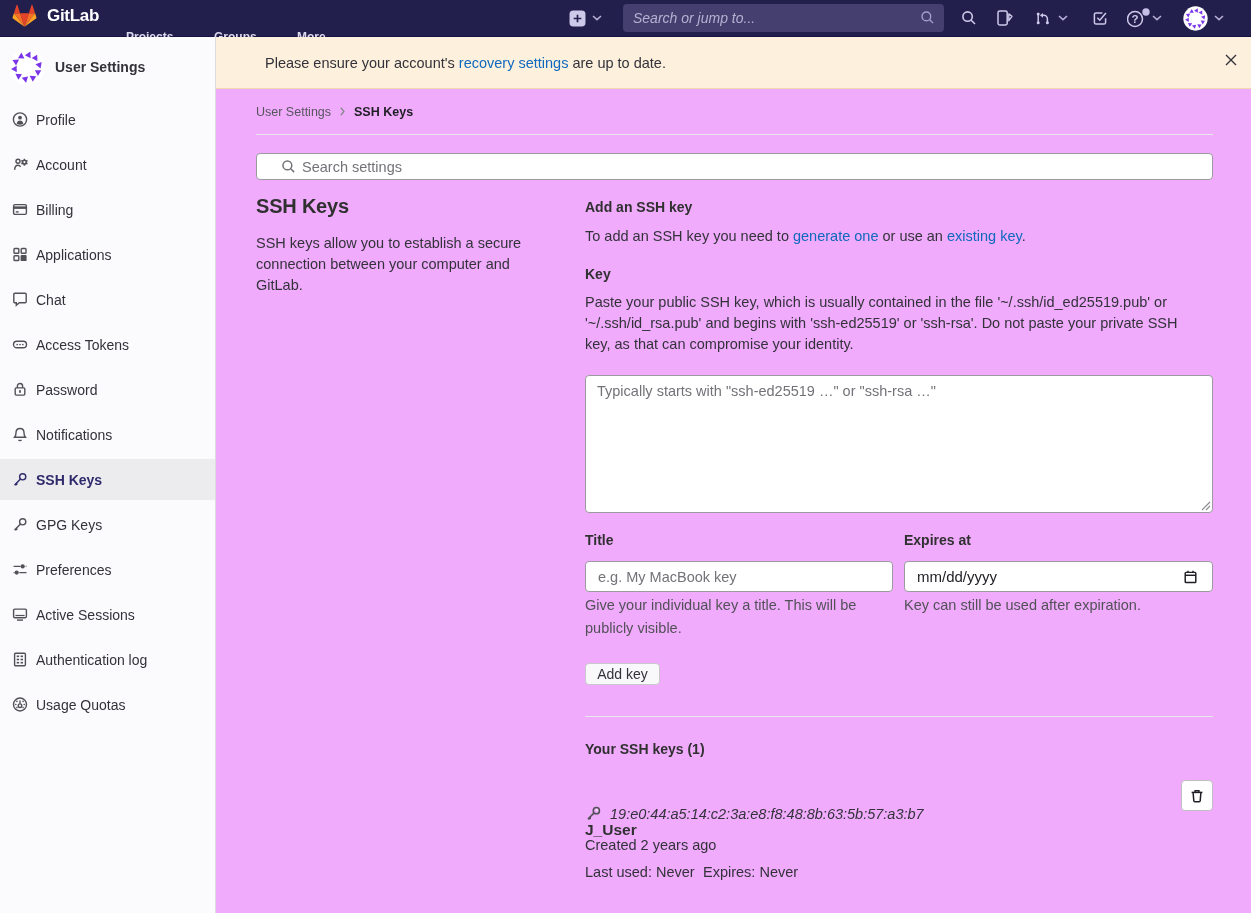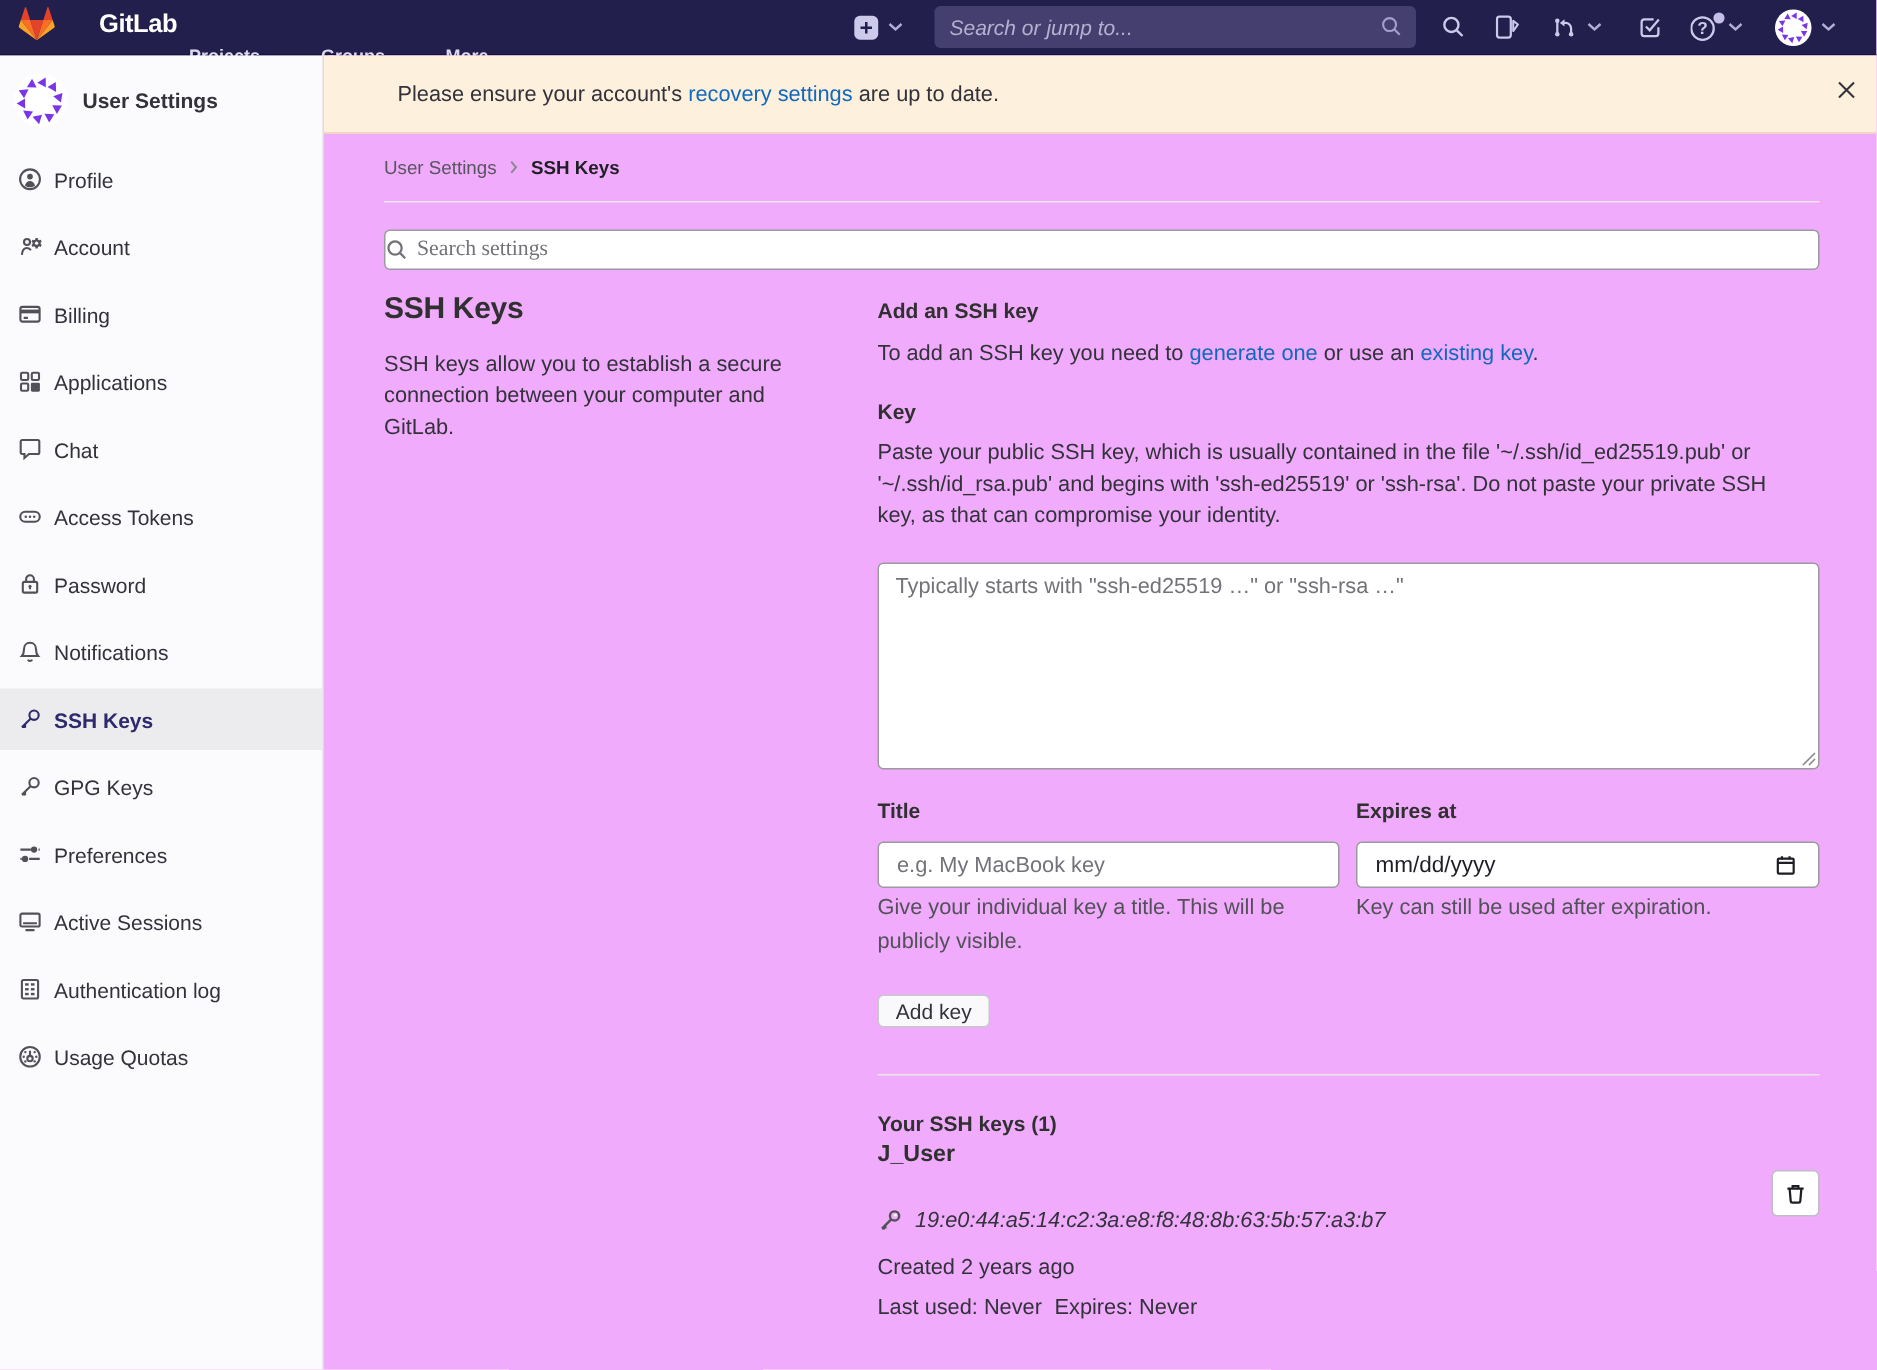--- a/index.html
+++ b/index.html
@@ -4,21 +4,21 @@
 <title>SSH Keys · User Settings · GitLab</title>
 <style>
 * { box-sizing: border-box; margin:0; padding:0; }
 html,body { width:1251px; height:913px; overflow:hidden; }
 body { font-family:"Liberation Sans", sans-serif; color:#333238; background:#fff; position:relative; }
 a { text-decoration:none; }
 
 
 #navbar { position:absolute; top:0; left:0; width:1251px; height:37px; background:#231f4d; border-bottom:1px solid #151140; }
 #navbar .abs { position:absolute; }
-.logo-box { left:12px; top:4px; display:flex; align-items:center;gap:19px; }
+.logo-box { left:12px; top:4px; display:flex; align-items:center; }
 .logo-txt { color:#fff; font-size:17px; font-weight:700; margin-left:10px; letter-spacing:-0.3px; }
 .nav-link { color:#dcd9ef; font-size:12px; font-weight:600; display:flex; align-items:flex-end; top:0; height:44px; }
 .caret { margin-left:7px; }
 .nav-search { left:623px; top:3.5px; width:321px; height:28px; background:#453f6f; border-radius:4px; display:flex; align-items:center; padding:0 9px 0 10px; }
 .nav-search span { color:#b6b0d2; font-size:14px; flex:1;font-style:italic; }
 .nicon { display:flex; align-items:center; top:0; height:36px; }
 
 
 #sidebar { position:absolute; top:37px; left:0; width:216px; height:876px; background:#fbfafd; border-right:1px solid #dcdcde; }
 .sb-head { display:flex; align-items:center; padding:11px 0 0 8px; }
@@ -34,21 +34,21 @@
 
 
 #main { position:absolute; top:37px; left:216px; width:1035px; height:876px; background:#f0abfc; }
 #alert { position:absolute; top:0; left:0; width:1035px; height:52px; background:#fdf1dd; border-bottom:1px solid #eed9b3; }
 #alert .msg { position:absolute; left:49px; top:18px; font-size:14.5px; color:#33323a; }
 #alert a { color:#1068bf; }
 #alert .x { position:absolute; right:14px; top:17px; }
 #crumbs { position:absolute; top:52px; left:40px; width:957px; height:46px; border-bottom:1px solid #e8e8ea; display:flex; align-items:center; font-size:12.5px; color:#57565e; }
 #crumbs .chev { margin:0 9px; }
 #crumbs b { font-weight:600; color:#1f1e24; }
-#searchset { position:absolute; top:116px; left:40px; width:957px; height:27px; border:1px solid #9b9b9f; border-radius:4px; background:#fff; display:flex; align-items:center; padding:0 0;font-family:Liberation Serif, serif; }
+#searchset { position:absolute; top:116px; left:40px; width:957px; height:27px; border:1px solid #9b9b9f; border-radius:4px; background:#fff; display:flex; align-items:center; padding:0 24px; }
 #searchset svg { margin-right:6px; }
 #searchset span { color:#737278; font-size:14.5px; }
 
 #leftcol { position:absolute; top:158px; left:40px; width:310px; }
 #leftcol h1 { font-size:20px; font-weight:700; color:#303030; letter-spacing:-0.2px; }
 #lpara { position:absolute; top:196px; left:40px; width:300px; font-size:14.5px; line-height:21.2px; color:#33323a; }
 
 #rightcol { position:absolute; top:0; left:369px; width:628px; }
 .rc { position:absolute; left:0; }
 h4.rc { font-size:14px; font-weight:700; color:#303030; }
@@ -56,21 +56,21 @@
 a.blue { color:#1068bf; }
 #ta { top:338px; width:628px; height:138px; border:1px solid #9b9b9f; border-radius:4px; padding:5px 11px; font-size:14.5px; line-height:21px; color:#737278; background:#fff; }
 #ta svg.rsz { position:absolute; right:1px; bottom:1px; }
 .field-label { font-size:14px; font-weight:700; color:#303030; }
 .inp { border:1px solid #9b9b9f; border-radius:4px; height:31px; background:#fff; display:flex; align-items:center; padding:0 12px; }
 .ph { color:#737278; font-size:14.5px; }
 .help { font-size:14.5px; line-height:22.8px; color:#535158; }
 #addkey { top:626px; width:75px; height:22px; border:1px solid #c8c8cc; border-radius:4px; background:#f9f9fb; font-size:14px; color:#33323a; display:flex; align-items:center; justify-content:center; }
 #hr2 { top:679px; width:628px; border-top:1px solid #e8e8ea; height:0; }
 #yourkeys { top:704px; font-size:14px; font-weight:700; color:#303030; }
-#juser { top:724px; font-size:15.5px; font-weight:700; color:#303030; }
+#juser { top:784px; font-size:15.5px; font-weight:700; color:#303030; }
 #fprow { top:768px; display:flex; align-items:center;font-style:italic; }
 #fprow svg { margin-right:8px; }
 #fprow span { font-size:14.5px; color:#33323a; }
 #created { top:800px; font-size:14.5px; color:#33323a; }
 #lastused { top:827px; font-size:14.5px; color:#33323a; }
 #lastused .w { display:inline-block; width:118px; }
 #delbtn { top:743px; left:596px; width:32px; height:31px; border:1px solid #bfbfc3; border-radius:4px; background:#fff; display:flex; align-items:center; justify-content:center; }
 </style>
 </head>
 <body>

